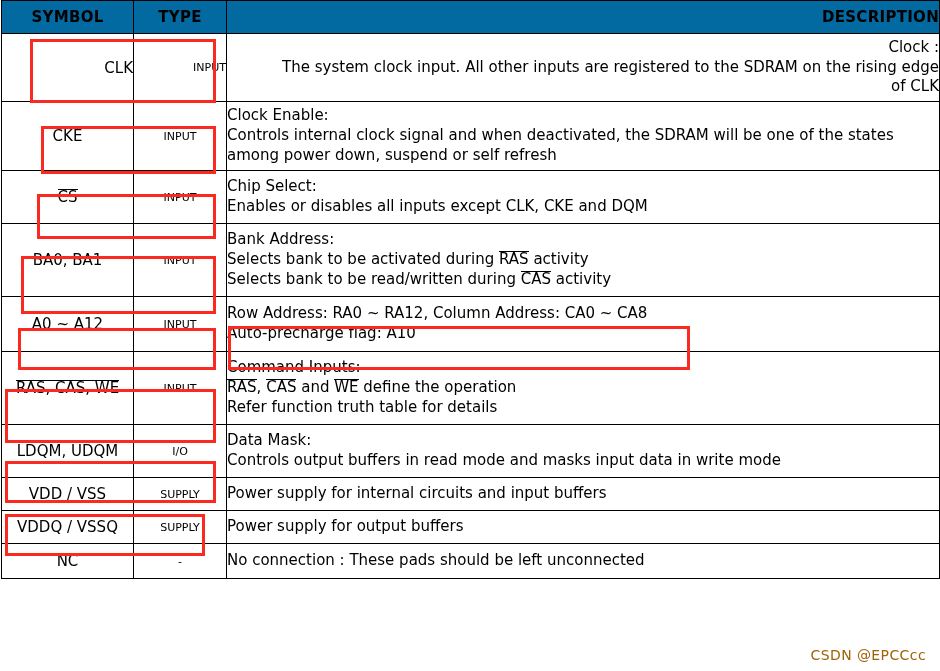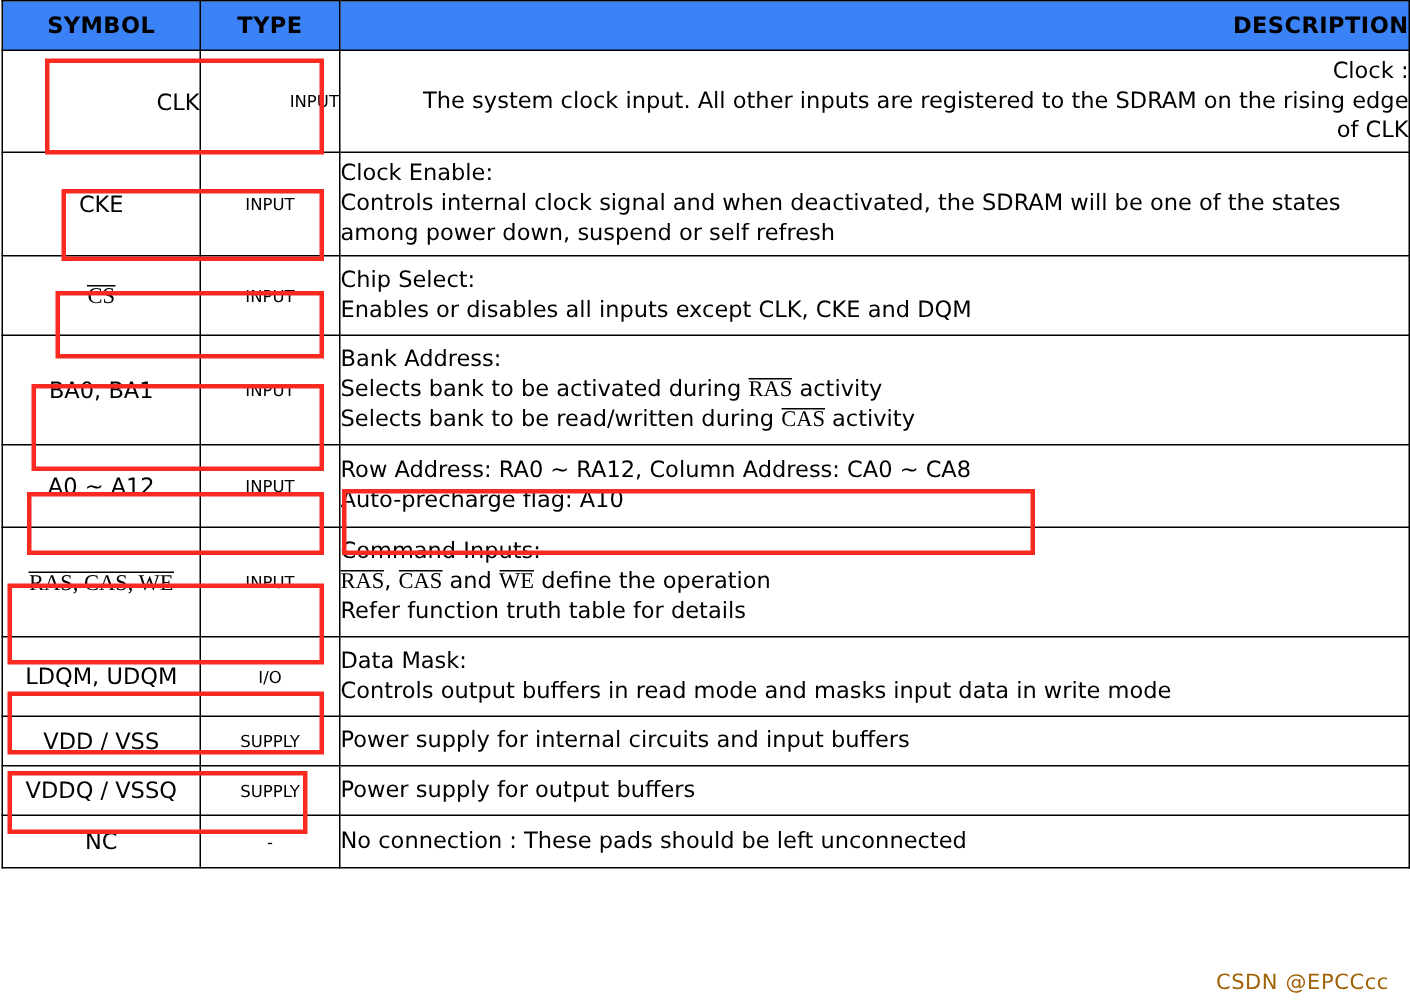--- a/index.html
+++ b/index.html
@@ -35,21 +35,21 @@
     padding: 0;
     vertical-align: middle;
   }
 
   
   col.c-symbol { width: 132px; }
   col.c-type   { width: 93px; }
   col.c-desc   { width: 713px; }
 
   thead th {
-    background: #3b82f6;
+    background: #0369a1;
     font-weight: bold;
     font-size: 15px;
     letter-spacing: 0.3px;
     height: 32px;
     text-align: center;
   }
   thead th.desc-head {
     text-align: right;
   }
 
@@ -67,21 +67,20 @@
     line-height: 1.32;
     vertical-align: middle;
   }
   td.desc .line { display: block; white-space: nowrap; }
 
   .ovl {
     border-top: 1.6px solid #000;
     padding-top: 0px;
     display: inline-block;
     line-height: 1.05;
-    font-family: Liberation Serif, serif;
   }
 
   
   tr.r-clk  td { height: 67px; text-align: right; }
   tr.r-cke  td { height: 68px; }
   tr.r-cs   td { height: 52px; }
   tr.r-ba   td { height: 72px; }
   tr.r-a    td { height: 54px; }
   tr.r-ras  td { height: 72px; }
   tr.r-dqm  td { height: 52px; }

